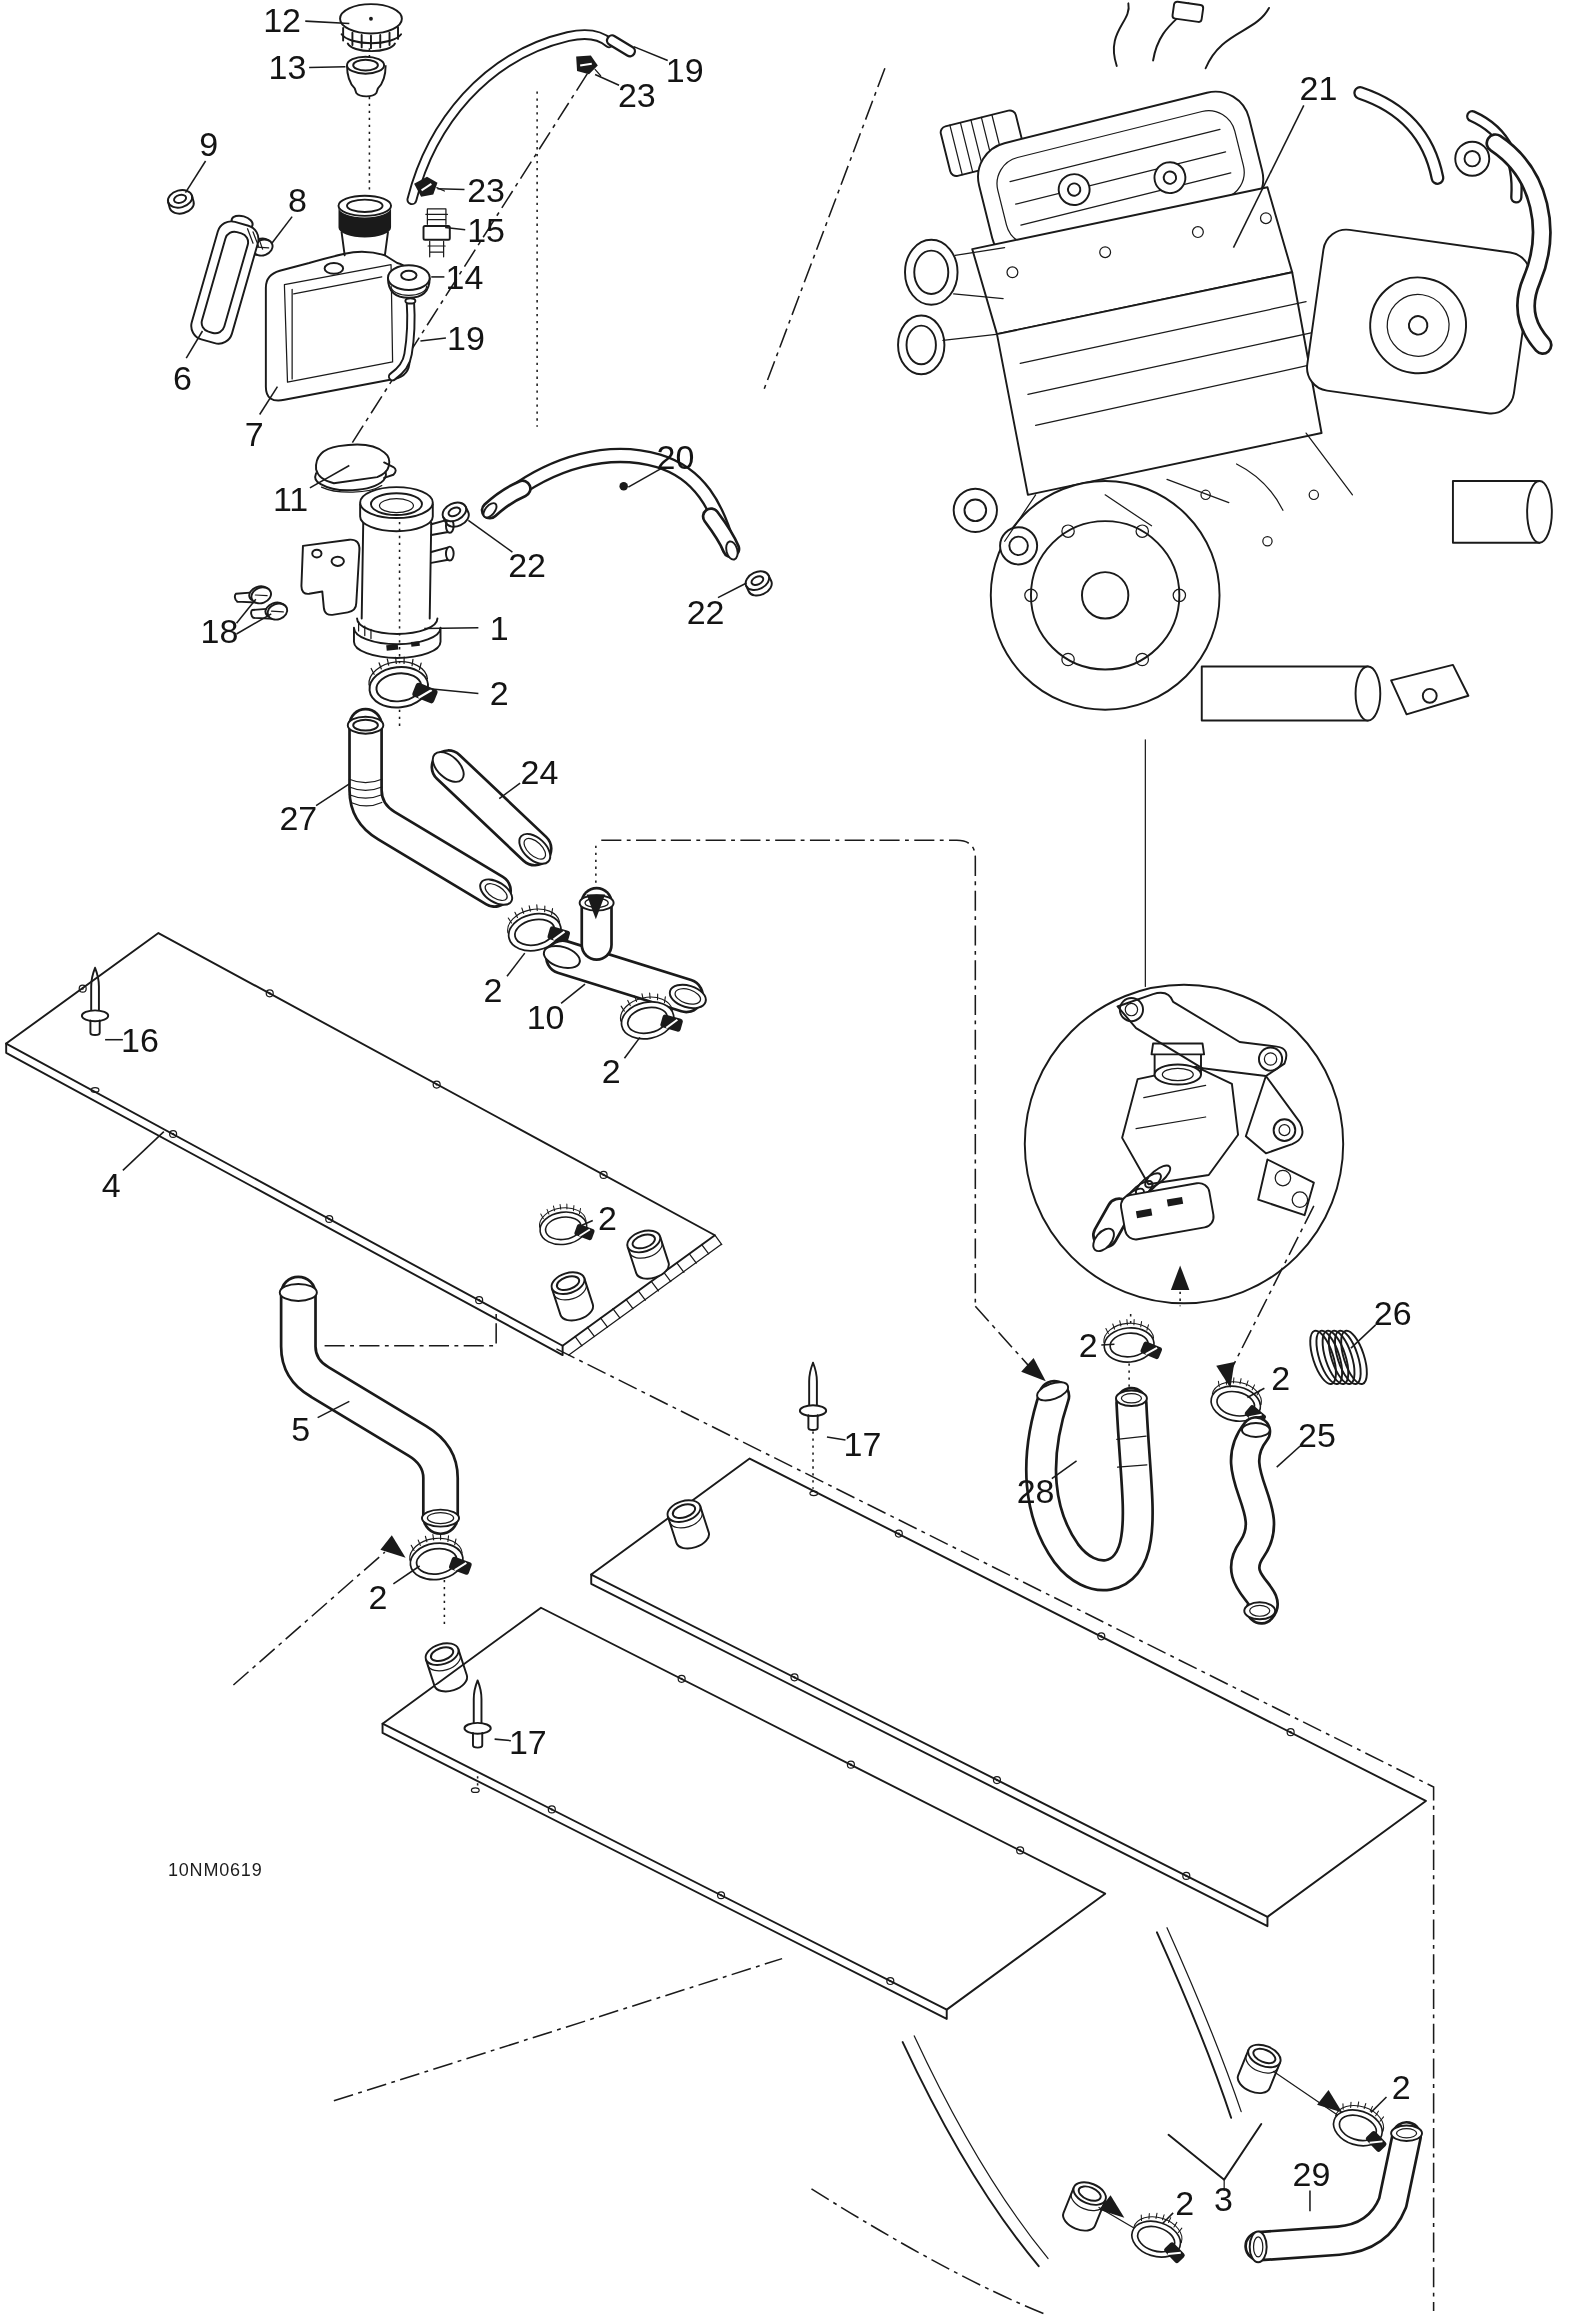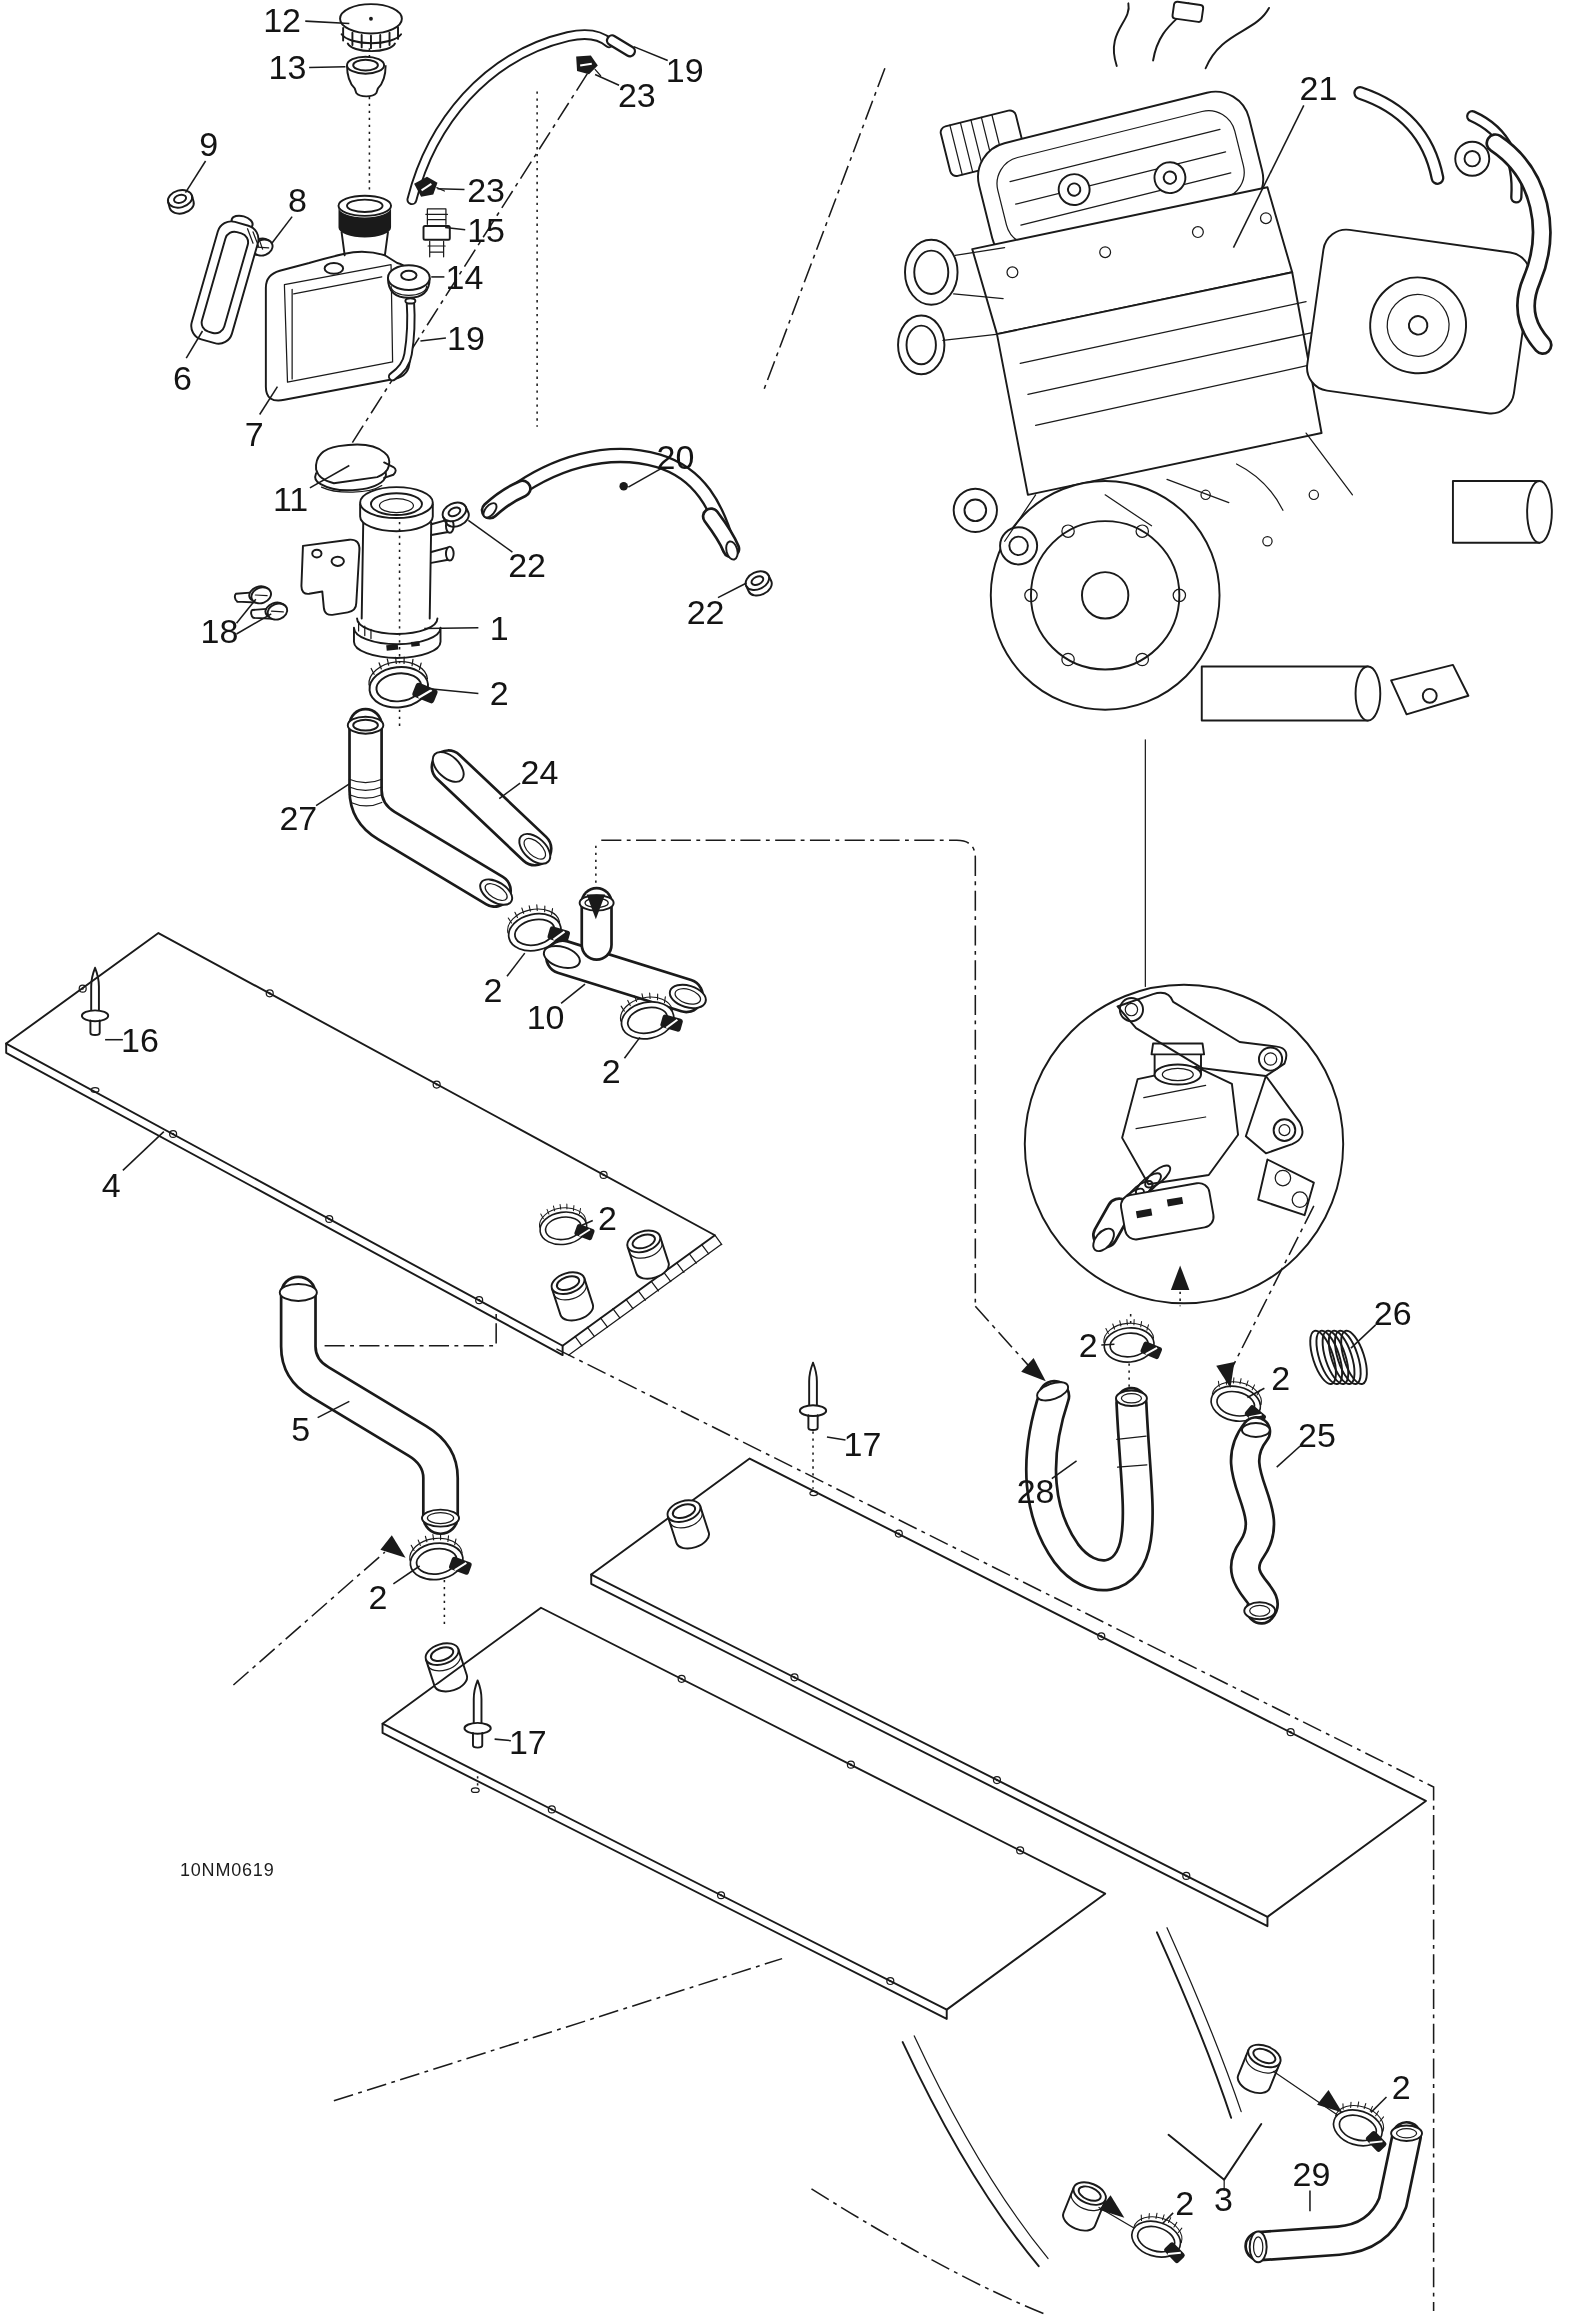--- a/index.html
+++ b/index.html
@@ -1,19 +1,19 @@
 <!DOCTYPE html>
 <html style="font-size:12.4px"><head>
 <meta charset="utf-8">
 <style>
   html,body{margin:0;padding:0;background:#fff;}
   .stage{position:relative;width:1582px;height:2319px;background:#ffffff;overflow:hidden;
          font-family:"Liberation Sans",sans-serif;text-align:center;}
   .stage svg{position:absolute;left:0;top:0;width:1582px;height:2319px;}
-  .code{position:absolute;left:180px;top:1860px;font-size:18px;letter-spacing:0.8px;color:#1c1c1c;}
+  .code{position:absolute;left:168px;top:1860px;font-size:18px;letter-spacing:0.8px;color:#1c1c1c;}
   .s{stroke:#1a1a1a;fill:none;stroke-width:2.5;stroke-linecap:round;stroke-linejoin:round;}
   .sw{stroke:#1a1a1a;fill:#ffffff;stroke-width:2.5;stroke-linejoin:round;}
   .sf{fill:#1a1a1a;stroke:none;}
   .thin{stroke-width:1.6;}
   .dd{stroke:#1a1a1a;fill:none;stroke-width:2;stroke-dasharray:26 7 5 7;}
   .dt{stroke:#1a1a1a;fill:none;stroke-width:2;stroke-dasharray:3 6;}
   .tubeO{stroke:#1a1a1a;fill:none;stroke-linecap:round;stroke-linejoin:round;}
   .tubeI{stroke:#ffffff;fill:none;stroke-linecap:round;stroke-linejoin:round;}
   .leader{stroke:#1a1a1a;stroke-width:2;fill:none;}
   .callout{font-size:44px;fill:#141414;}

